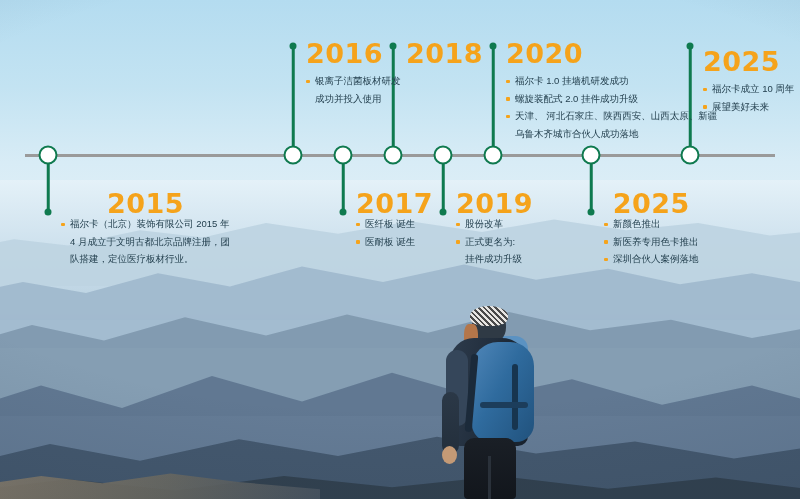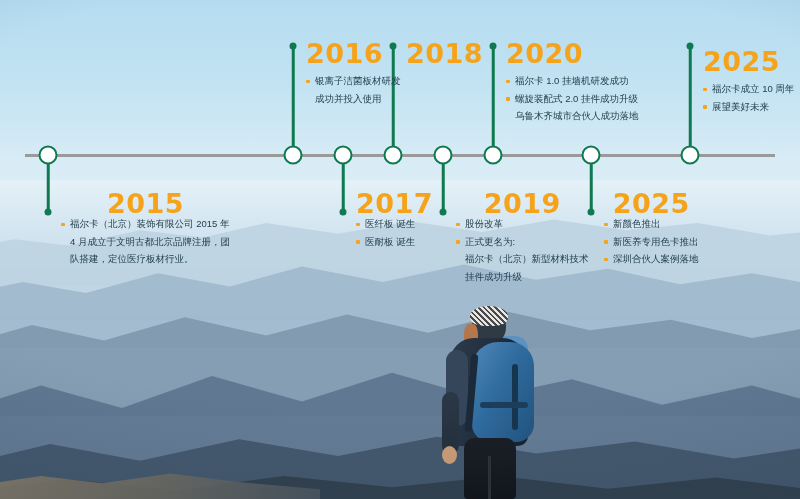--- a/index.html
+++ b/index.html
@@ -174,32 +174,32 @@
         <div class="year">2018</div>
       </div>
       <div class="node" style="left: 443px;"></div>
       <div class="stem" style="left: 443px; top: 155px; height: 57px;"></div>
       <div class="dot" style="left: 443px; top: 212px;"></div>
       <div class="entry down" style="left: 456px; top: 190px;">
         <div class="year">2019</div>
         <ul class="bullets">
           <li>股份改革</li>
           <li>正式更名为:</li>
-          <li class="cont">福尔卡（北京）新型材料技术</li>
           <li class="cont">挂件成功升级</li>
         </ul>
       </div>
       <div class="node" style="left: 493px;"></div>
       <div class="stem" style="left: 493px; top: 46px; height: 109px;"></div>
       <div class="dot" style="left: 493px; top: 46px;"></div>
       <div class="entry up" style="left: 506px; top: 40px;">
         <div class="year">2020</div>
         <ul class="bullets">
           <li>福尔卡 1.0 挂墙机研发成功</li>
           <li>螺旋装配式 2.0 挂件成功升级</li>
+          <li>天津、 河北石家庄、陕西西安、山西太原、新疆</li>
           <li class="cont">乌鲁木齐城市合伙人成功落地</li>
         </ul>
       </div>
       <div class="node" style="left: 591px;"></div>
       <div class="stem" style="left: 591px; top: 155px; height: 57px;"></div>
       <div class="dot" style="left: 591px; top: 212px;"></div>
       <div class="entry down" style="left: 604px; top: 190px;">
         <div class="year">2025</div>
         <ul class="bullets">
           <li>新颜色推出</li>

